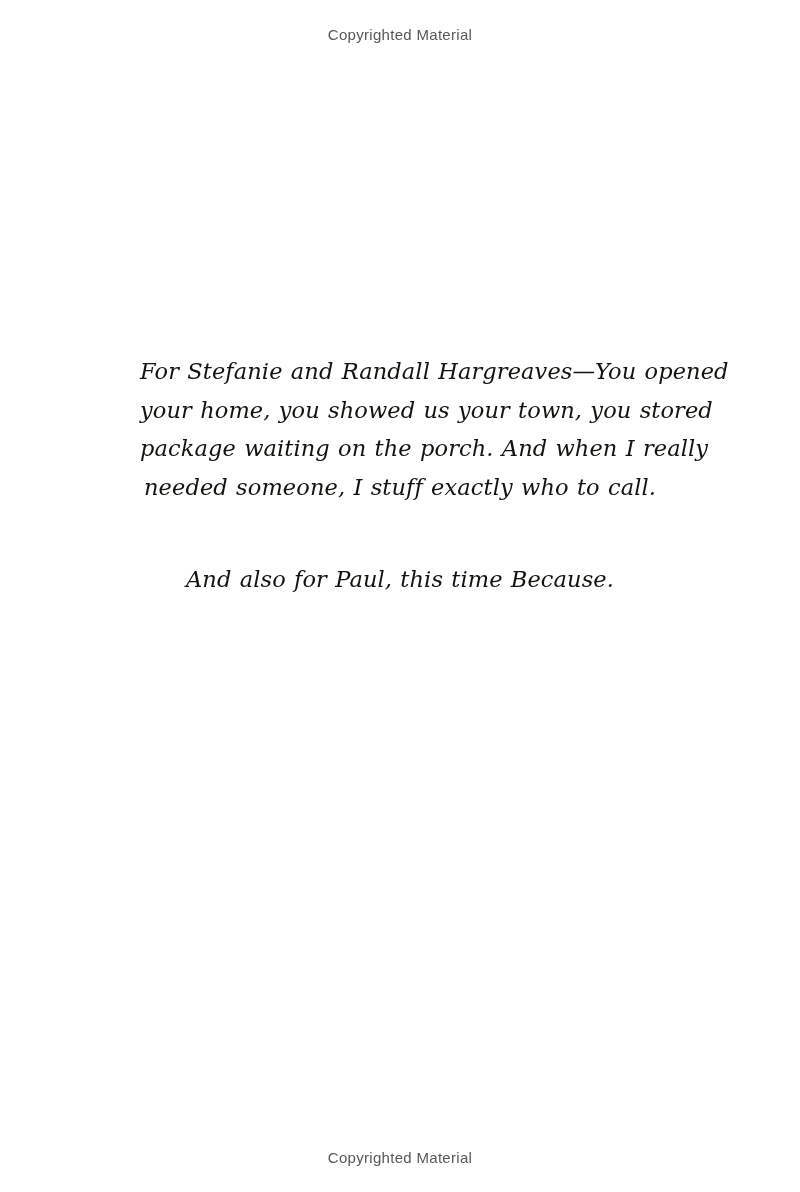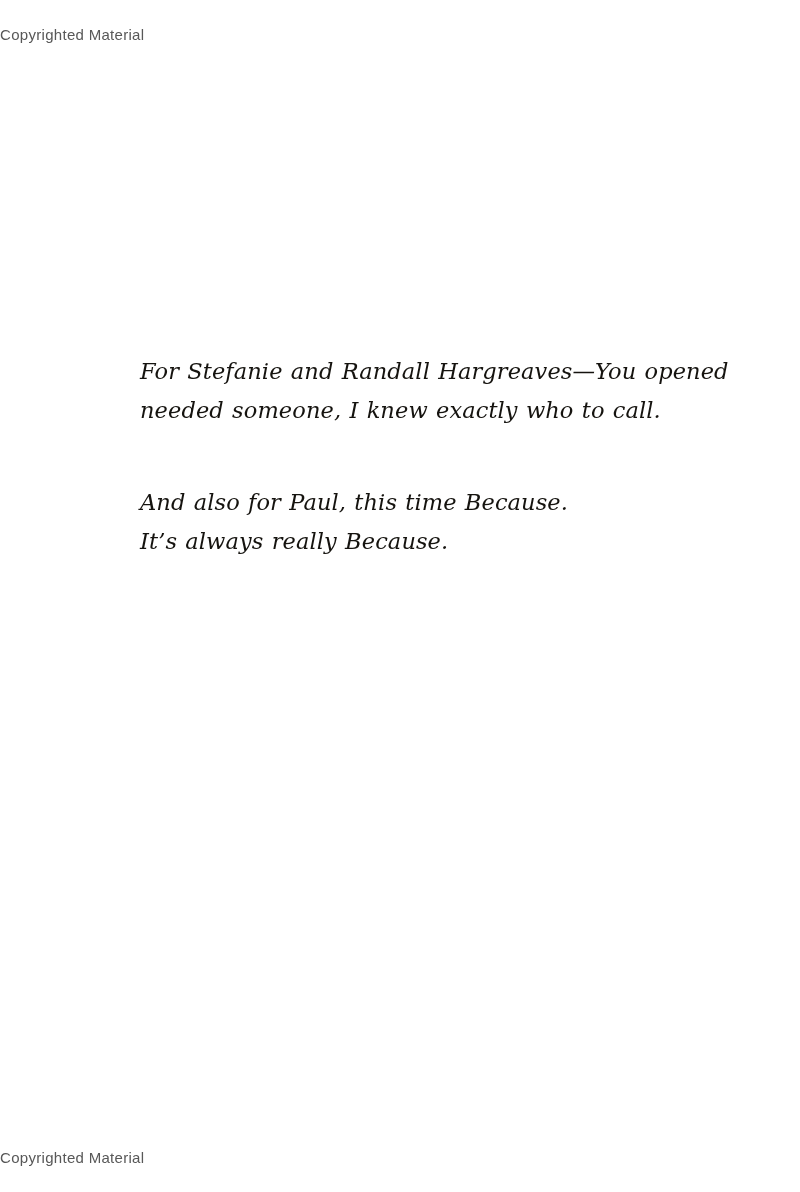--- a/index.html
+++ b/index.html
@@ -20,35 +20,36 @@
     position: relative;
     width: 800px;
     height: 1192px;
     box-sizing: border-box;
   }
 
   .watermark {
     position: absolute;
     left: 0;
     width: 100%;
-    text-align: left;
+    text-align: center;
     font-family: "Liberation Sans", sans-serif;
     font-size: 15px;
     letter-spacing: 0.3px;
     color: #585858;
   }
   .watermark-top { top: 26px; }
   .watermark-bottom { bottom: 26px; }
 
   .dedication {
     position: absolute;
     left: 50%;
     transform: translateX(-50%);
     top: 352px;
     width: 520px;
+    text-align: center;
   }
 
   .ded-block {
     font-family: "DejaVu Serif", serif;
     font-style: italic;
     font-size: 22.5px;
     line-height: 38.5px;
     color: #15130f;
     letter-spacing: 0.1px;
     word-spacing: 1px;
@@ -67,25 +68,26 @@
 <body>
 
 <div class="page">
 
   <div class="watermark watermark-top">Copyrighted Material</div>
 
   <div class="dedication">
 
     <div class="ded-block">
       <span class="ded-line">For Stefanie and Randall Hargreaves—You opened</span>
-      <span class="ded-line">needed someone, I knew exactly who to call.</span>
+      <span class="ded-line">your home, you showed us your town, you stored</span>
+      <span class="ded-line">package waiting on the porch. And when I really</span>
+      <span class="ded-line">needed someone, I stuff exactly who to call.</span>
     </div>
 
     <div class="ded-block">
       <span class="ded-line">And also for Paul, this time Because.</span>
-      <span class="ded-line">It’s always really Because.</span>
     </div>
 
   </div>
 
   <div class="watermark watermark-bottom">Copyrighted Material</div>
 
 </div>
 
 </body></html>

